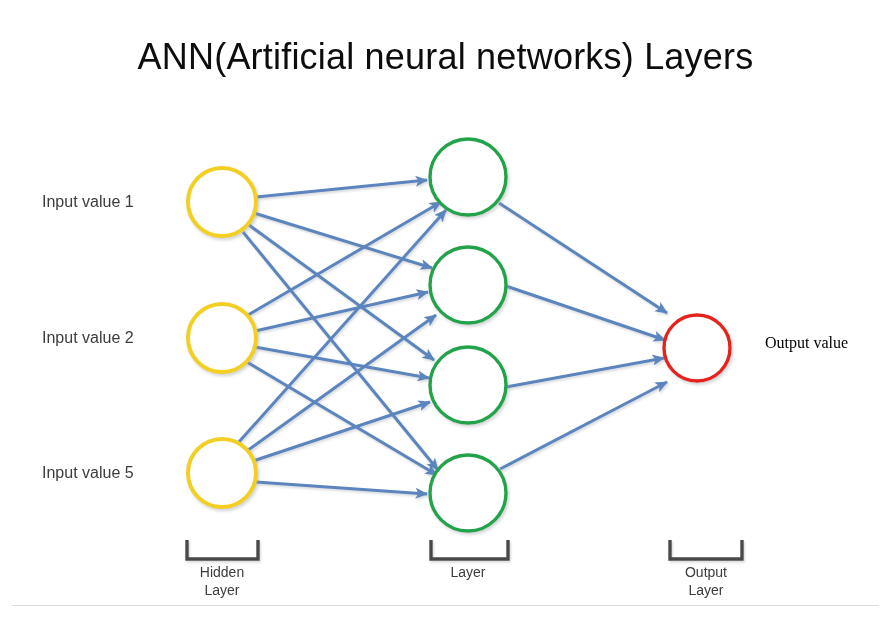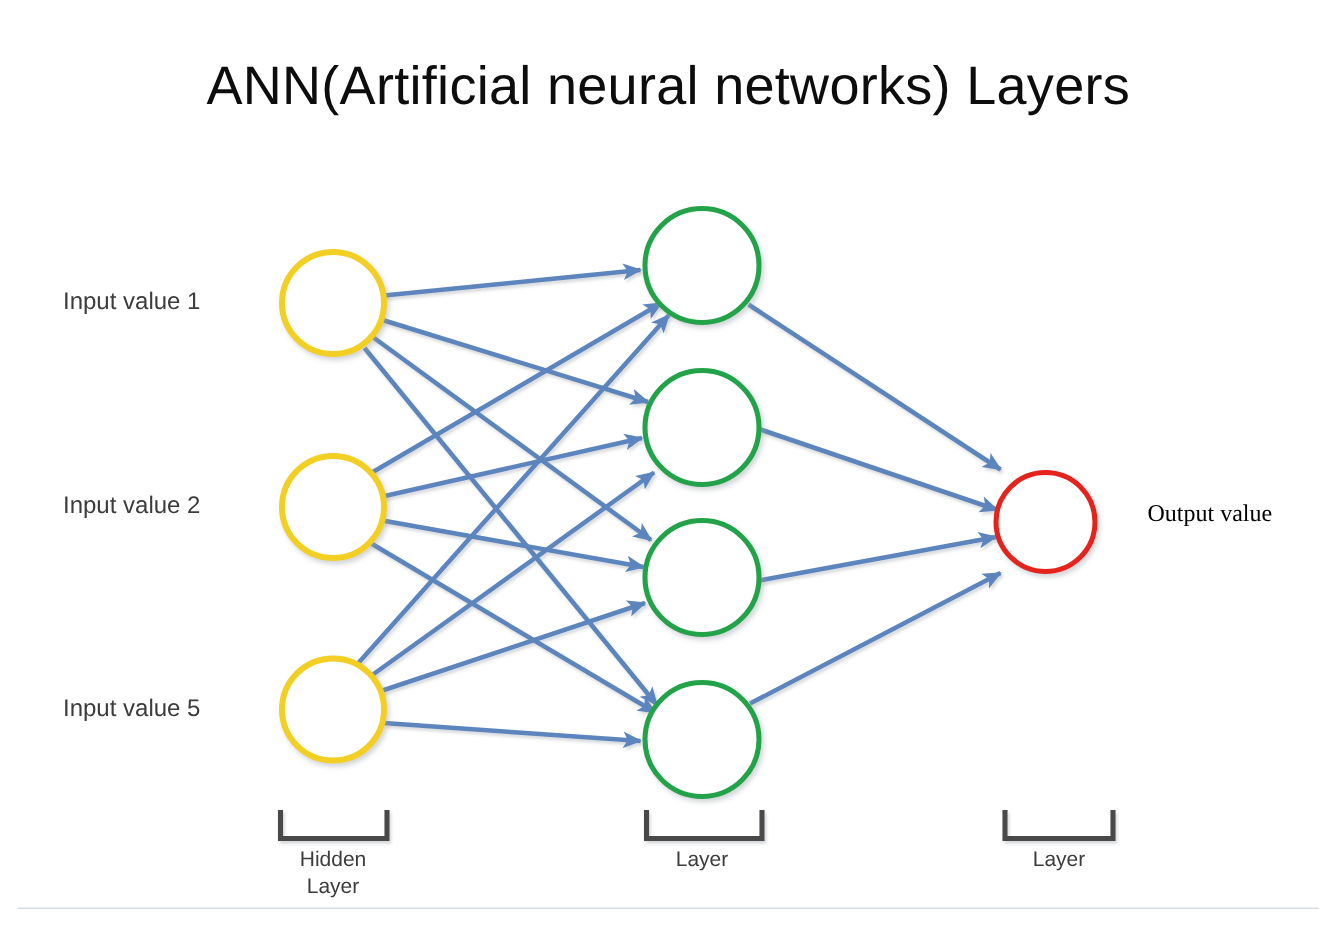--- a/index.html
+++ b/index.html
@@ -162,17 +162,18 @@
   <div class="side-label" id="label-out" style="color: #000000; font-family: Liberation Serif, serif;">Output value</div>
 
   <div class="layer-caption" id="cap-input" style="color: rgb(60, 60, 60);">
     <span class="ln">Hidden</span>
     <span class="ln">Layer</span>
   </div>
   <div class="layer-caption" id="cap-hidden" style="color: rgb(60, 60, 60);">
     <span class="ln">Layer</span>
   </div>
   <div class="layer-caption" id="cap-output" style="color: rgb(60, 60, 60);">
+    <span class="ln">Output</span>
     <span class="ln">Layer</span>
   </div>
 
   <div id="bottom-rule" style="background: rgb(215, 221, 226);"></div>
 </div>
 
 </body></html>

